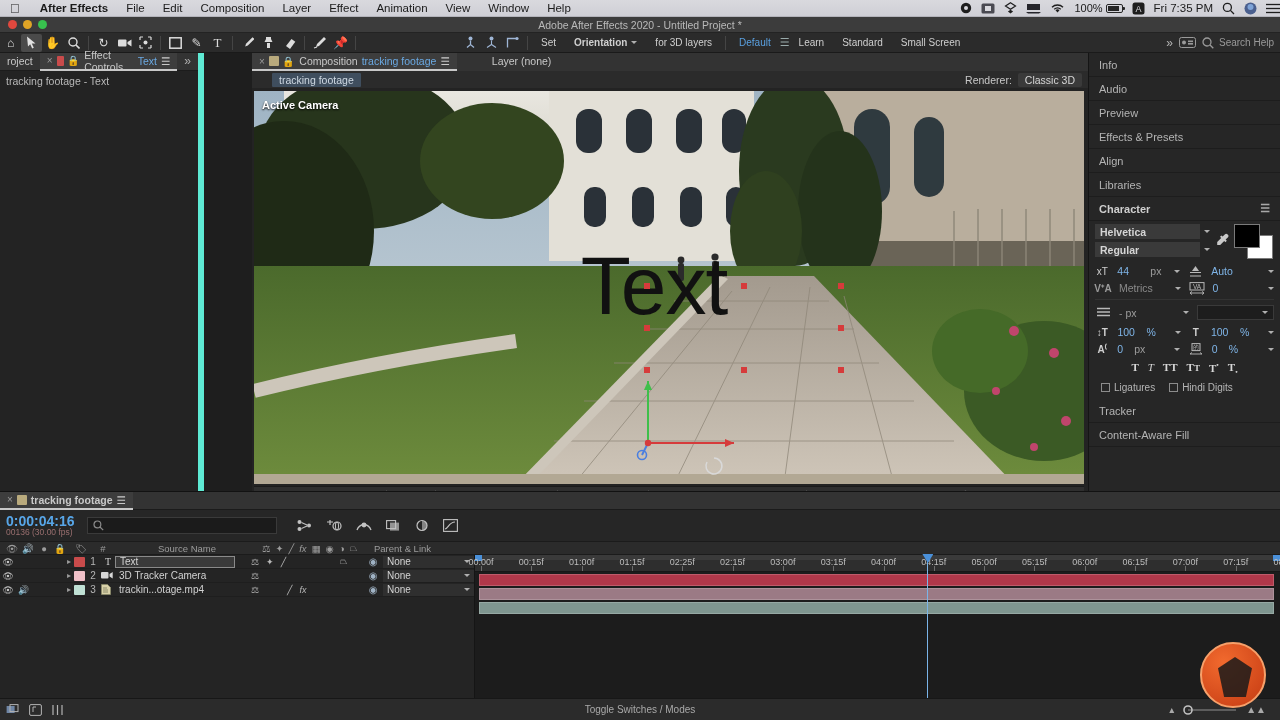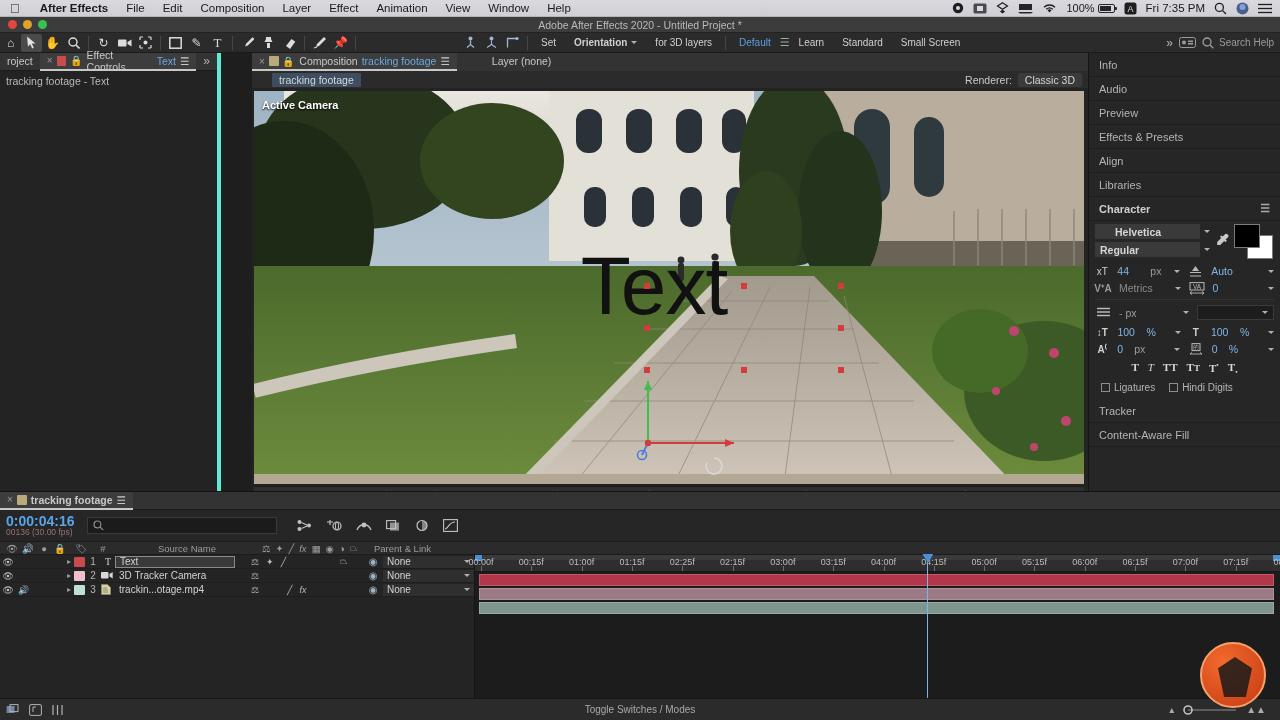--- a/index.html
+++ b/index.html
@@ -14,21 +14,21 @@
   
   .macbar {
     position:absolute; left:0; top:0; width:1280px; height:17px;
     background:linear-gradient(#d9d9de,#cfcfd6);
     display:flex; align-items:center; color:#1a1a1a; font-size:11.5px;
     border-bottom:1px solid #b4b4bb;
   }
   .macbar .apple { padding:0 11px 0 10px; font-size:13px; line-height:1; }
   .macbar .mi { padding:0 9px; white-space:nowrap; }
   .macbar .mi.bold { font-weight:bold; }
-  .macbar .right { margin-left:auto; display:flex; align-items:center; padding-right:8px; gap:9px;}
+  .macbar .right { margin-left:auto; display:flex; align-items:center; gap:9px;}
   .macbar .right .ic { display:inline-flex; align-items:center; }
   .batt { display:inline-flex; align-items:center; gap:3px; font-size:11px;}
   .battglyph{ width:17px;height:9px;border:1.3px solid #262626;border-radius:2px;position:relative;display:inline-block;}
   .battglyph:after{content:"";position:absolute;right:-3px;top:2.2px;width:2px;height:3px;background:#262626;border-radius:0 1px 1px 0;}
   .battglyph:before{content:"";position:absolute;left:1px;top:1px;bottom:1px;width:11px;background:#262626;}
 
   
   .titlebar {
     position:absolute; left:0; top:17px; width:1280px; height:16px;
     background:#3c3c3c; border-bottom:1px solid #232323;
@@ -62,21 +62,21 @@
   .panelrow { position:absolute; left:0; top:53px; width:1280px; height:438px; }
 
   .tabbar { height:18px; background:#333; display:flex; align-items:center; font-size:10.5px; border-bottom:1px solid #1c1c1c;}
   .tab { display:flex; align-items:center; gap:4px; height:18px; padding:0 7px; border-bottom:2px solid transparent;}
   .tab.active { background:#3d3d3d; border-bottom-color:#c8c8c8; }
   .tabx { color:#9b9b9b; font-size:10px; }
   .chip { width:10px; height:10px; border-radius:1px; display:inline-block; }
   .blue { color:#6aa9e3; }
 
   
-  .leftpanel { position:absolute; left:0; top:0; width:221px; height:438px; background:#232323; border-right:4px solid #5eead4;}
+  .leftpanel { position:absolute; left:0; top:0; width:204px; height:438px; background:#232323; border-right:6px solid #5eead4;}
   .leftpanel .subhdr{ padding:4px 6px; font-size:10.5px; color:#b9b9b9;}
 
   
   .comppanel { position:absolute; left:252px; top:0; width:836px; height:438px; background:#232323;}
   .comptabs { display:flex; align-items:center; height:18px; background:#333; font-size:10.5px;}
   .compbread { height:17px; display:flex; align-items:center; padding-left:20px; background:#2b2b2b;}
   .breadchip{ background:#3f4e5e; color:#cfd9e3; padding:1px 7px; font-size:10.5px; border-radius:1px;}
   .rendererbox{ margin-left:auto; display:flex;align-items:center;gap:6px;padding-right:6px;font-size:10.5px;}
   .rendererval{ background:#3a3a3a;padding:1px 7px;border-radius:2px;color:#d6d6d6;}
 
@@ -678,21 +678,21 @@
       <div class="rowpanel hdr">
         <span>Character</span>
         <span class="hamb">☰</span>
       </div>
 
       <div class="charbody">
         <div style="display:flex;gap:4px;">
           <div style="flex:1;">
             <div class="crow">
               <span class="cfield">
-                <b style="font-weight:bold;margin-left:15px;">Helvetica</b>
+                <b style="font-weight:bold;">Helvetica</b>
               </span>
               <i class="caret"></i>
             </div>
             <div class="crow">
               <span class="cfield">
                 <b style="font-weight:bold;">Regular</b>
               </span>
               <i class="caret"></i>
             </div>
           </div>

